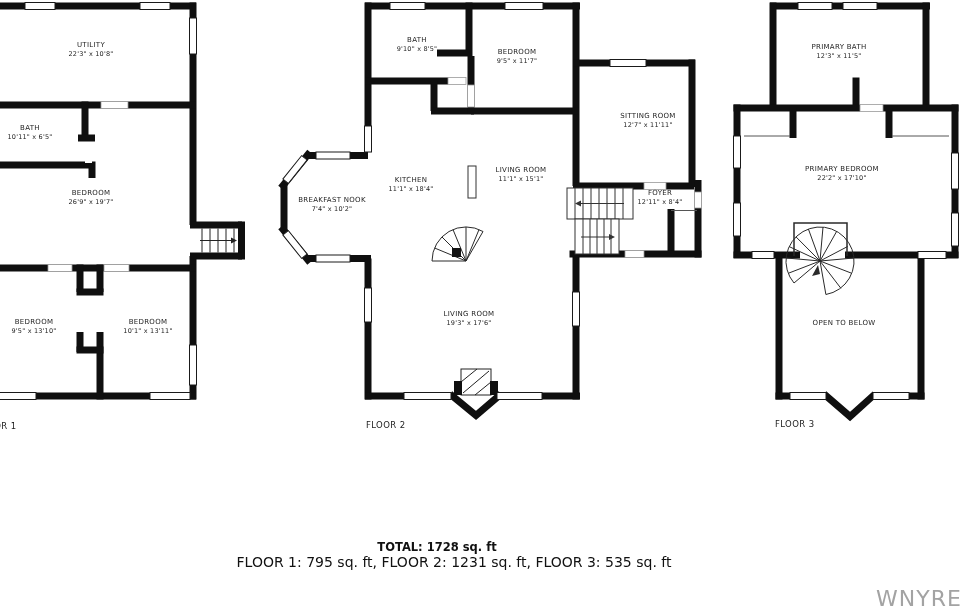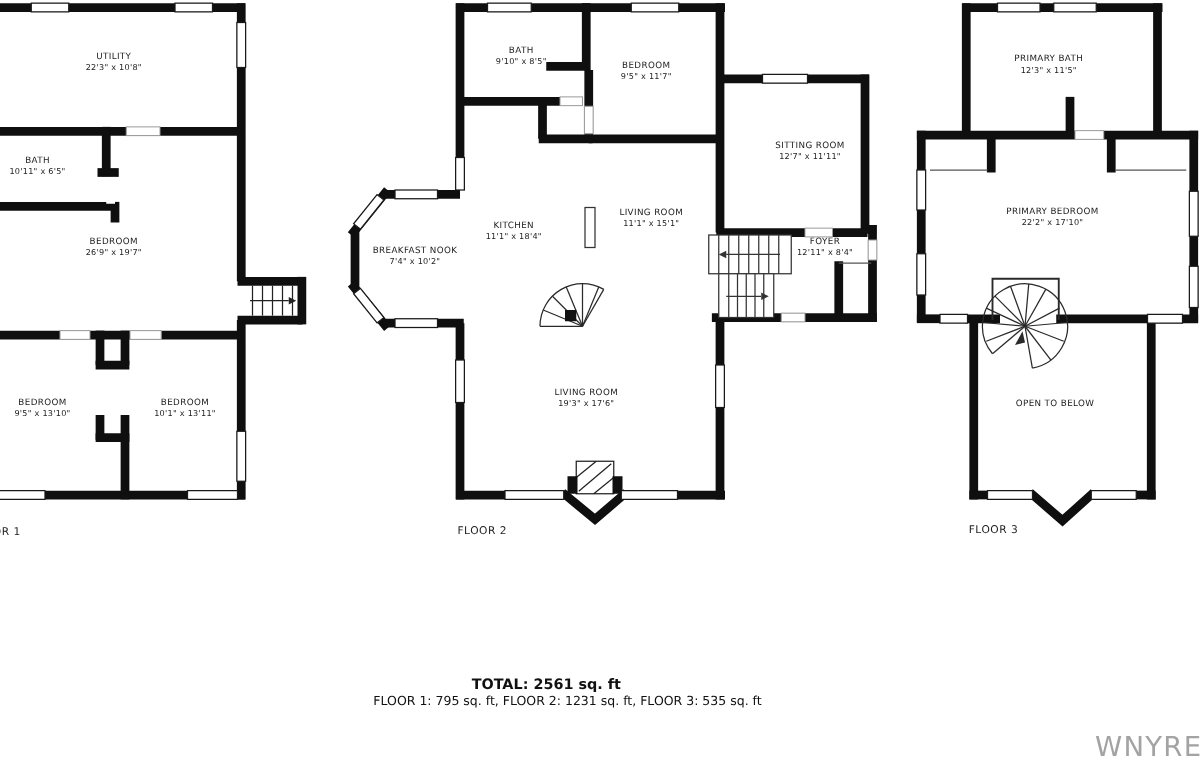--- a/index.html
+++ b/index.html
@@ -15,21 +15,21 @@
   .room-name{display:block;font-size:7px;letter-spacing:.3px;}
   .room-dims{display:block;font-size:6.5px;letter-spacing:.2px;}
   .floor-label{
     position:absolute;font-size:8.5px;letter-spacing:.4px;color:#1c1c1c;white-space:nowrap;
   }
   .summary{
     position:absolute;top:540px;left:437px;transform:translateX(-50%);
     text-align:center;white-space:nowrap;color:#111;
   }
   .summary .total{font-size:11.5px;font-weight:bold;line-height:14.5px;}
-  .summary .line{font-size:10px;line-height:14.5px;margin-left:34px;}
+  .summary .line{font-size:14px;line-height:14.5px;margin-left:34px;}
   .watermark{
     position:absolute;left:876px;top:586px;font-size:22px;color:#a3a3a3;
     letter-spacing:1px;white-space:nowrap;
   }
 </style>
 </head>
 <body>
 
 <svg class="plan-svg" width="960" height="616" viewBox="0 0 960 616">
 
@@ -306,17 +306,17 @@
 </div>
 <div class="room-label" style="left:844px;top:318px">
   <span class="room-name">OPEN TO BELOW</span>
 </div>
 
 <div class="floor-label" style="left:-23px;top:421px">FLOOR 1</div>
 <div class="floor-label" style="left:366px;top:420px">FLOOR 2</div>
 <div class="floor-label" style="left:775px;top:419px">FLOOR 3</div>
 
 <div class="summary">
-  <div class="total">TOTAL: 2561 sq. ft</div>
+  <div class="total">TOTAL: 1728 sq. ft</div>
   <div class="line">FLOOR 1: 795 sq. ft, FLOOR 2: 1231 sq. ft, FLOOR 3: 535 sq. ft</div>
 </div>
 
 <div class="watermark">WNYREI</div>
 
 </body></html>

